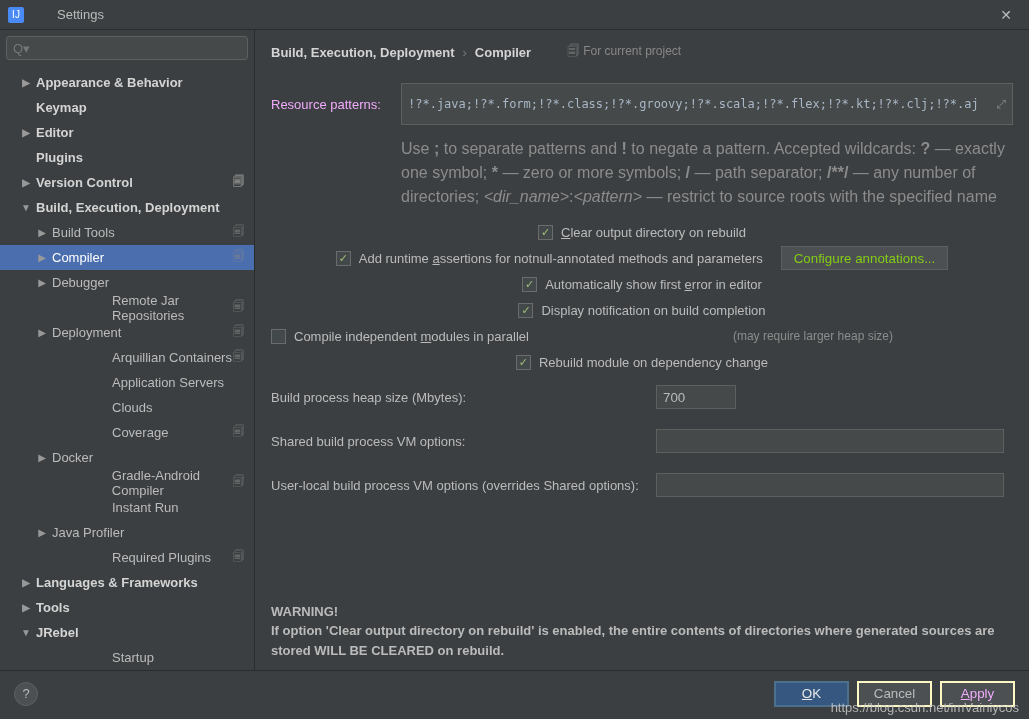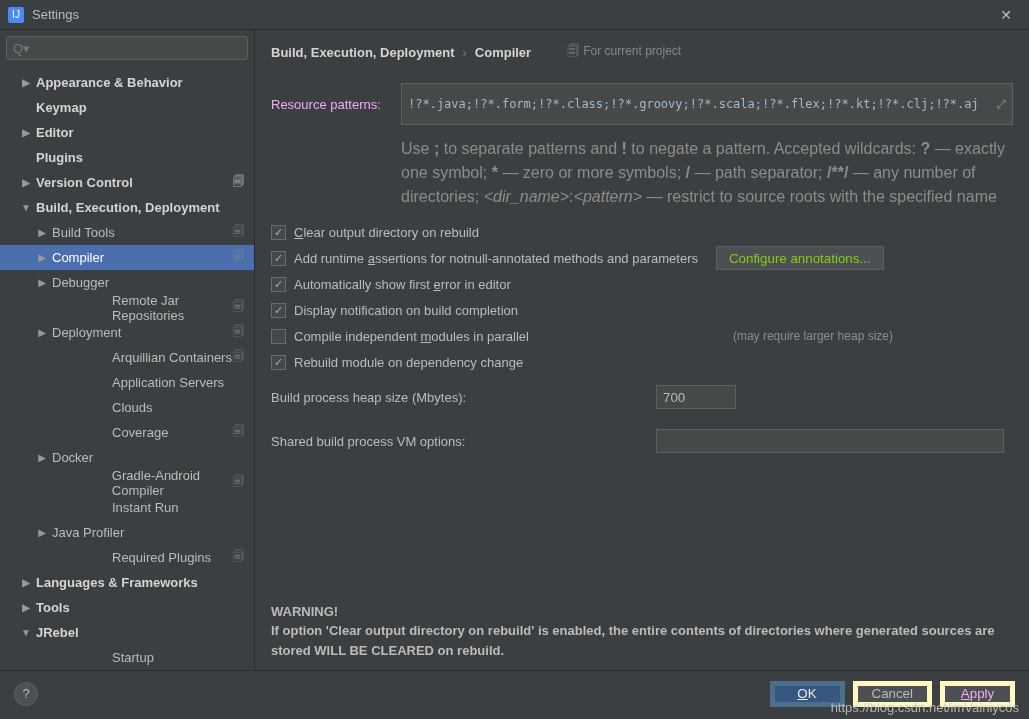--- a/index.html
+++ b/index.html
@@ -1,17 +1,17 @@
 <!DOCTYPE html>
 <html><head>
 <meta charset="utf-8">
 <style>
 * { margin: 0; padding: 0; box-sizing: border-box; }
 body { width: 1029px; height: 719px; font-family: "Segoe UI", Arial, sans-serif; font-size: 13px; background: #3c3f41; color: #bbbbbb; overflow: hidden; position: relative; }
-.titlebar { height: 30px; background: #3c3f41; display: flex; align-items: center; padding: 0 8px; border-bottom: 1px solid #2b2b2b; }
+.titlebar { height: 30px; background: #3c3f41; display: flex; align-items: center; padding: 0 8px; border-bottom: 1px solid #2b2b2b; gap: 25px; }
 .titlebar-icon { width: 16px; height: 16px; background: #4a8af4; margin-right: 8px; display: inline-flex; align-items: center; justify-content: center; font-size: 10px; color: #fff; border-radius: 2px; }
 .titlebar-title { flex: 1; color: #bbbbbb; }
 .titlebar-close { width: 30px; text-align: center; color: #bbbbbb; cursor: pointer; font-size: 14px; }
 .main { display: flex; height: 640px; }
 .sidebar { width: 255px; background: #3c3f41; border-right: 1px solid #2b2b2b; display: flex; flex-direction: column; }
 .search-container { padding: 6px; }
 .search-box { width: 100%; height: 24px; background: #45494a; border: 1px solid #5e6060; border-radius: 3px; display: flex; align-items: center; padding: 0 6px; color: #777; }
 .tree { flex: 1; overflow-y: auto; padding: 4px 0; }
 .tree-item { display: flex; align-items: center; height: 25px; padding-left: 8px; cursor: pointer; color: #bbbbbb; position: relative; }
 .tree-item.l1 { padding-left: 20px; font-weight: bold; color: #d4d4d4; }
@@ -26,38 +26,38 @@
 .bc-sep { margin: 0 8px; color: #777; }
 .bc-sub { font-weight: bold; color: #d4d4d4; }
 .for-project { margin-left: 36px; color: #888; font-size: 12px; }
 .for-project .pi { margin-right: 4px; }
 .section-row { display: flex; align-items: center; margin: 12px 0; }
 .sec-label { width: 130px; color: #f0abfc; }
 .sec-input { flex: 1; height: 42px; background: #45494a; border: 1px solid #5e6060; color: #a9b7c6; font-family: monospace; font-size: 12px; padding: 0 6px; display: flex; align-items: center; justify-content: space-between; }
 .expand-icon { color: #888; cursor: pointer; }
 .hint-text { color: #8c8c8c; font-size: 16px; margin-left: 130px; line-height: 1.5; margin-bottom: 10px; }
 .hint-text i { font-style: italic; }
-.check-row { display: flex; align-items: center; height: 24px; margin: 1px 0; }
+.check-row { display: flex; align-items: center; height: 24px; margin: 1px 0; justify-content: center; }
 .check-box { width: 15px; height: 15px; background: #43494a; border: 1px solid #6b6b6b; margin-right: 8px; display: inline-flex; align-items: center; justify-content: center; font-size: 11px; color: #a2c077; cursor: pointer; }
 .check-box.checked::before { content: "✓"; }
 .check-label { color: #bbbbbb; }
 .u { text-decoration: underline; }
 .check-hint { margin-left: auto; color: #8c8c8c; font-size: 12px; padding-right: 120px; }
 .config-btn { height: 24px; background: #4c5052; border: 1px solid #5e6060; color: #84cc16; padding: 0 12px; margin-left: 18px; cursor: pointer; }
 .highlight-box { border: 2px solid #d9362b; border-radius: 4px; padding: 2px 4px; display: inline-flex; align-items: center; margin-left: -4px; width: 220px; }
 .form-row { display: flex; align-items: center; margin: 10px 0; }
 .form-label { width: 385px; color: #bbbbbb; }
 .num-input { width: 80px; height: 24px; background: #45494a; border: 1px solid #5e6060; color: #bbbbbb; padding: 0 6px; }
 .text-input { width: 348px; height: 24px; background: #45494a; border: 1px solid #5e6060; color: #bbbbbb; padding: 0 6px; }
 .warning-block { margin-top: auto; padding: 20px 0 10px; color: #bbbbbb; font-size: 13px; line-height: 1.5; }
 .warning-block b { font-weight: bold; }
 .footer { height: 46px; border-top: 1px solid #2b2b2b; display: flex; align-items: center; padding: 0 14px; }
 .help-btn { width: 24px; height: 24px; border-radius: 12px; background: #4c5052; border: 1px solid #5e6060; color: #bbbbbb; display: flex; align-items: center; justify-content: center; cursor: pointer; font-size: 13px; }
 .footer-spacer { flex: 1; }
-.btn { height: 26px; min-width: 75px; margin-left: 8px; border: 5px solid #fef9c3; background: #4c5052; color: #bbbbbb; cursor: pointer; padding: 0 14px; }
+.btn { height: 26px; min-width: 75px; margin-left: 8px; border: 2px solid #fef9c3; background: #4c5052; color: #bbbbbb; cursor: pointer; padding: 0 14px; }
 .btn.primary { background: #365880; border-color: #4c708c; color: #e8e8e8; }
 .btn.disabled { color: #f0abfc; }
 .watermark { position: absolute; bottom: 4px; right: 10px; color: #c8c8c8; font-size: 13px; opacity: 0.85; margin-top: 40px; }
 </style>
 </head>
 <body>
 
 <div class="titlebar">
   <span class="titlebar-icon">IJ</span>
   <span class="titlebar-title">Settings</span>
@@ -221,20 +221,24 @@
       <span class="check-box checked"></span>
       <span class="check-label">Rebuild module on dependency change</span>
     </div>
 
     <div class="form-row">
       <span class="form-label">Build process heap size (Mbytes):</span>
       <input class="num-input" value="700" style="">
     </div>
     <div class="form-row">
       <span class="form-label">Shared build process VM options:</span>
+      <input class="text-input" style="">
+    </div>
+    <div class="form-row">
+      <span class="form-label">User-local build process VM options (overrides Shared options):</span>
       <input class="text-input" style="">
     </div>
 
     <div class="warning-block">
       <b>WARNING!</b><br>
       <b>If option 'Clear output directory on rebuild' is enabled, the entire contents of directories where generated sources are stored WILL BE CLEARED on rebuild.</b>
     </div>
   </div>
 </div>
 

